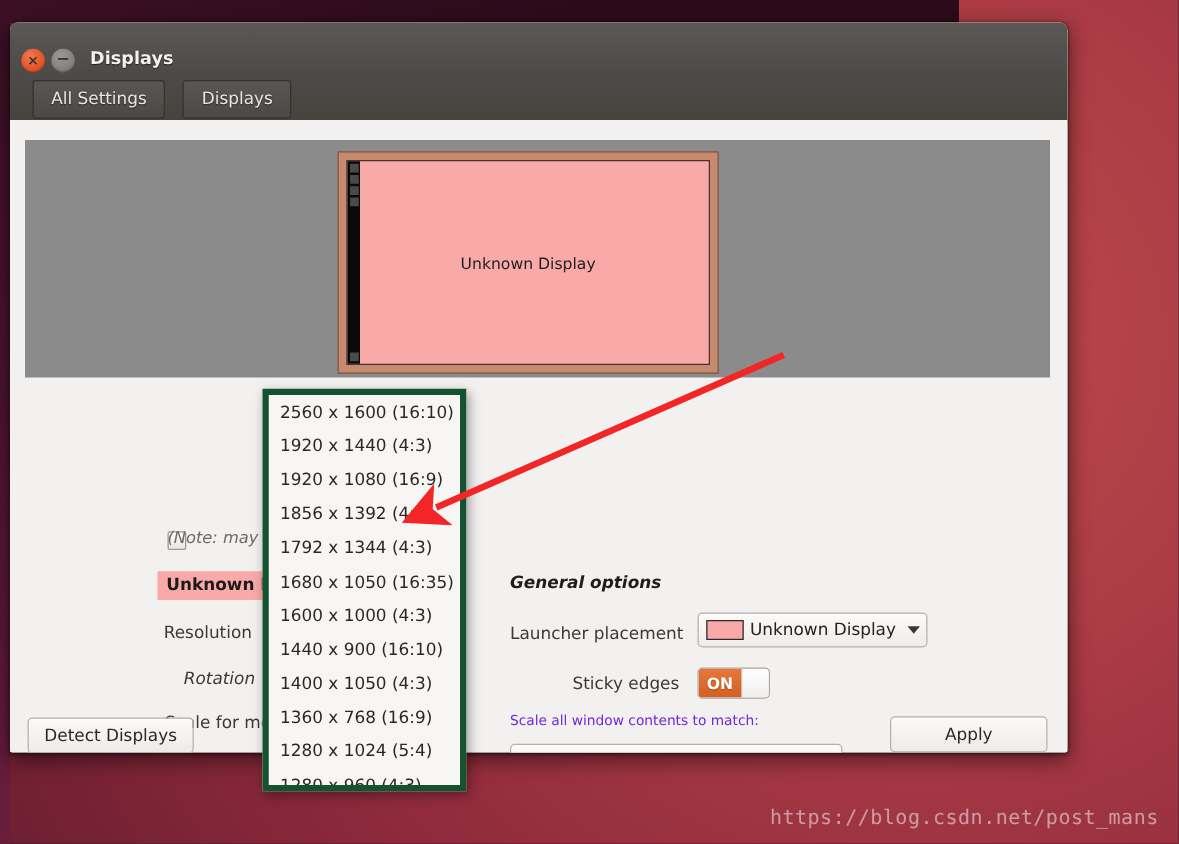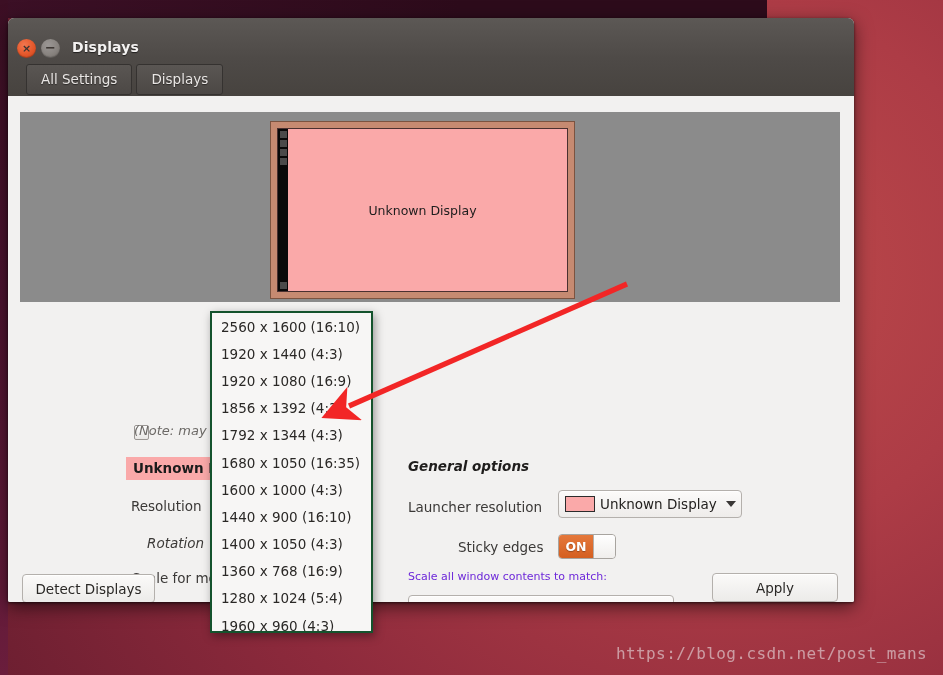--- a/index.html
+++ b/index.html
@@ -103,21 +103,21 @@
     color: #f4f2f1;
     text-shadow: 0 1px 1px rgba(0,0,0,0.6);
     letter-spacing: 0.1px;
   }
 
   .tabrow {
     position: absolute;
     left: 18px;
     top: 46px;
     display: flex;
-    gap: 4px;
+    gap: 14px;
   }
   .tabbtn {
     padding: 6px 14px 7px 14px;
     font-size: 13.5px;
     color: #e9e6e4;
     background: linear-gradient(180deg, #5a5653 0%, #4c4845 100%);
     border: 1px solid #353230;
     border-radius: 3px;
     cursor: pointer;
     text-shadow: 0 1px 1px rgba(0,0,0,0.5);
@@ -381,21 +381,21 @@
   .btn-apply  { left: 704px; top: 477px; width: 124px; height: 27px; }
 
   
   .dropdown {
     position: absolute;
     left: 210px;
     top: 311px;
     width: 163px;
     height: 322px;
     background: #f7f6f5;
-    border: 2px solid #14532d;
+    border: 5px solid #14532d;
     box-shadow: 2px 3px 9px rgba(0,0,0,0.38);
     overflow: hidden;
     box-sizing: border-box;
     text-align: center;
   }
   .dd-item {
     height: 27.2px;
     display: flex;
     align-items: center;
     padding-left: 9px;
@@ -478,21 +478,21 @@
         <div class="display-chip">Unknown Display</div>
         <div class="form-label lbl-resolution">Resolution</div>
         <div class="form-label lbl-rotation">Rotation</div>
         <div class="form-label lbl-scale">Scale for menu</div>
 
       </div>
 
       <div class="right-panel">
         <div class="section-title">General options</div>
 
-        <div class="lbl-launcher">Launcher resolution</div>
+        <div class="lbl-launcher">Launcher placement</div>
         <div class="combo combo-launcher">
           <span class="swatch"></span>
           <span class="combo-text">Unknown Display</span>
           <span class="caret"></span>
         </div>
 
         <div class="lbl-sticky">Sticky edges</div>
         <div class="toggle">
           <span class="toggle-on">ON</span>
           <span class="toggle-knob"></span>
@@ -515,21 +515,21 @@
       <div class="dd-item">1920 x 1440 (4:3)</div>
       <div class="dd-item">1920 x 1080 (16:9)</div>
       <div class="dd-item">1856 x 1392 (4:3)</div>
       <div class="dd-item">1792 x 1344 (4:3)</div>
       <div class="dd-item">1680 x 1050 (16:35)</div>
       <div class="dd-item">1600 x 1000 (4:3)</div>
       <div class="dd-item">1440 x 900 (16:10)</div>
       <div class="dd-item">1400 x 1050 (4:3)</div>
       <div class="dd-item">1360 x 768 (16:9)</div>
       <div class="dd-item">1280 x 1024 (5:4)</div>
-      <div class="dd-item">1960 x 960 (4:3)</div>
+      <div class="dd-item">1280 x 960 (4:3)</div>
     </div>
 
   <svg class="arrow-svg" viewBox="0 0 943 675">
     <defs>
       <marker id="ahead" markerWidth="7" markerHeight="7" refX="1.2" refY="3.5" orient="auto">
         <polygon points="0,0 7,3.5 0,7 1.8,3.5" fill="#f22626"></polygon>
       </marker>
     </defs>
     <line x1="627" y1="284" x2="349" y2="406" stroke="#f22626" stroke-width="5.2" marker-end="url(#ahead)"></line>
   </svg>

